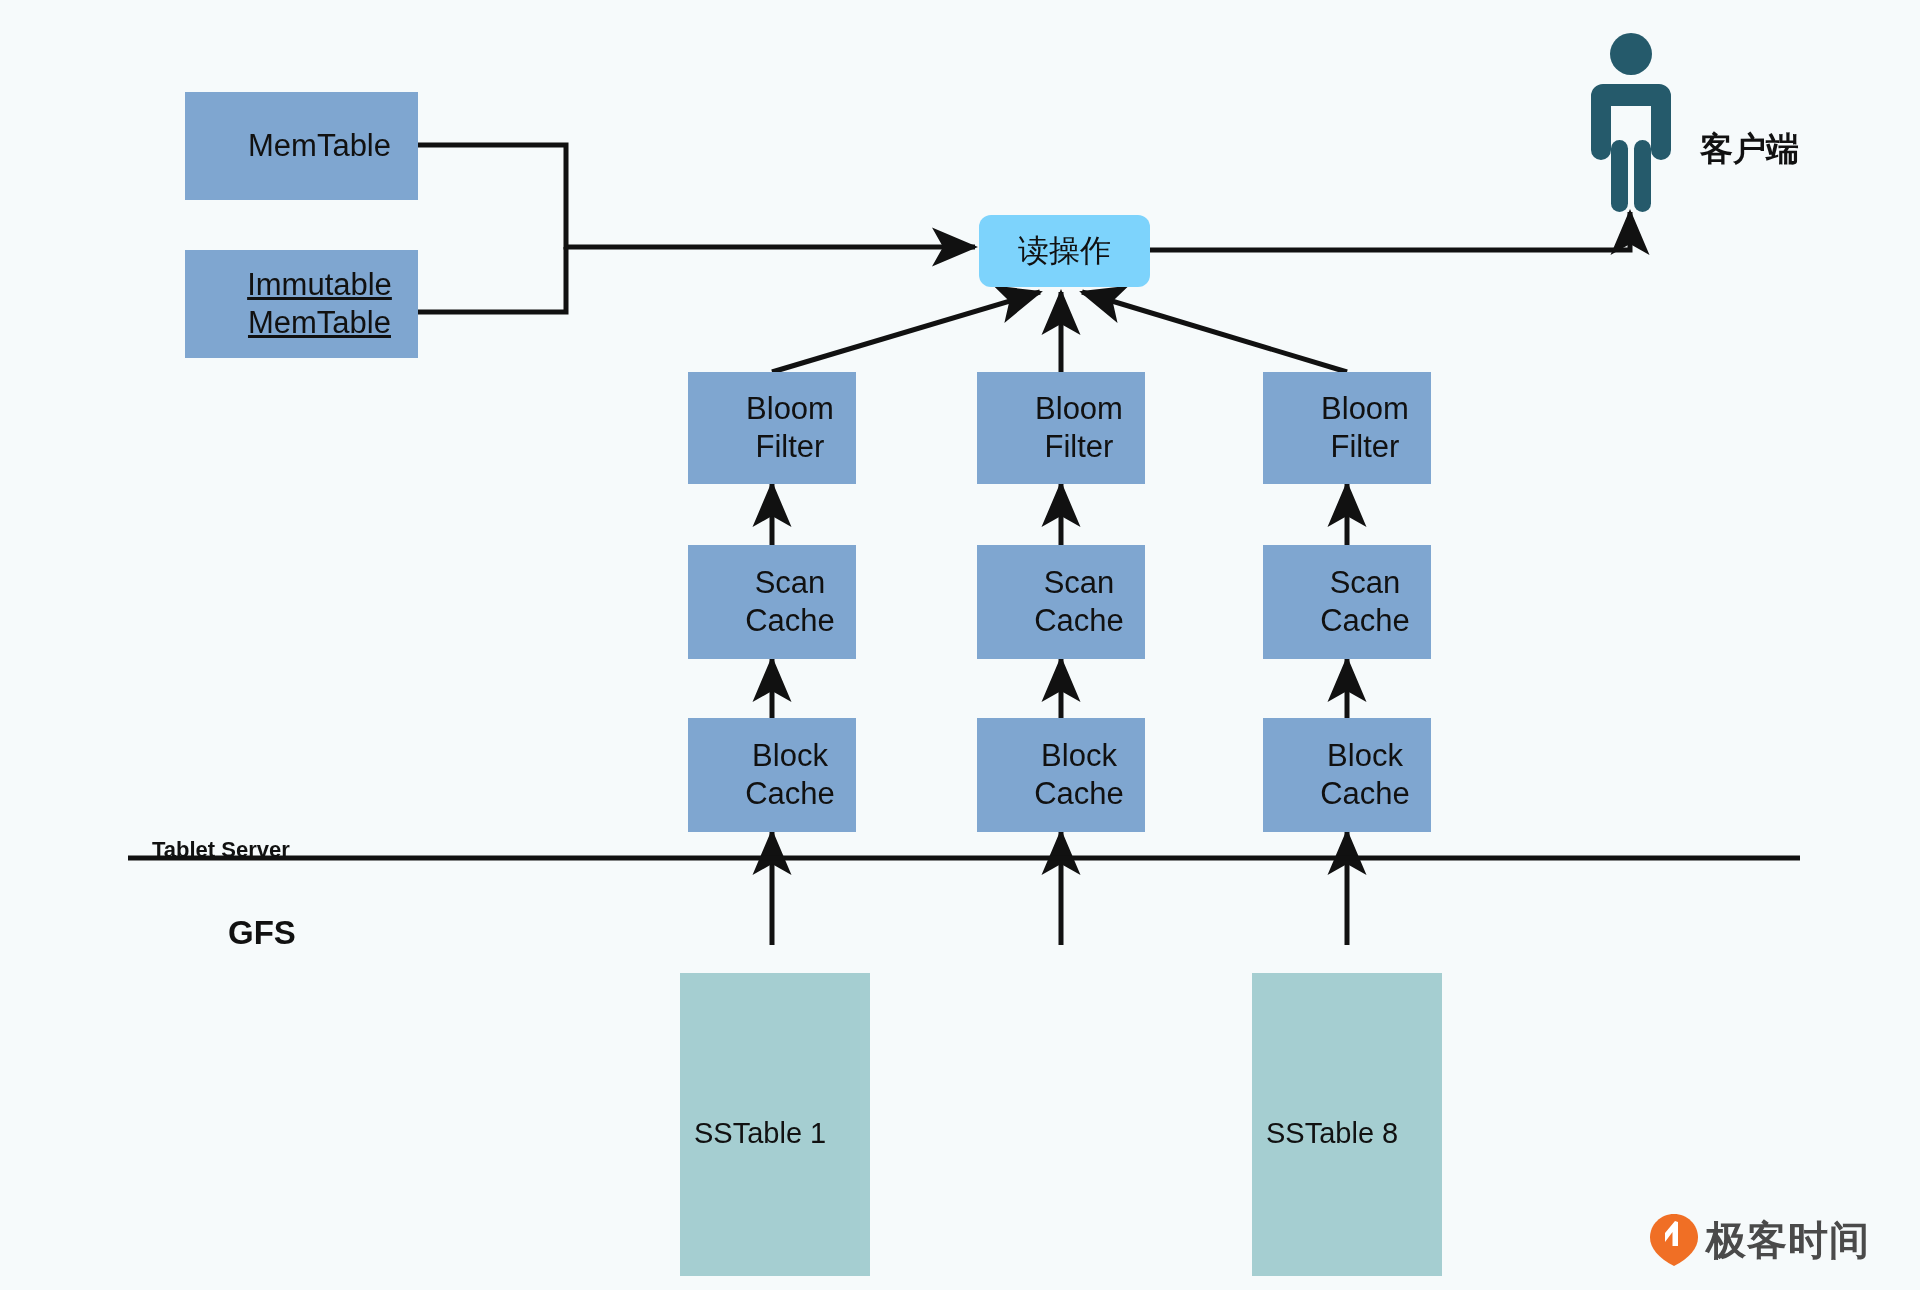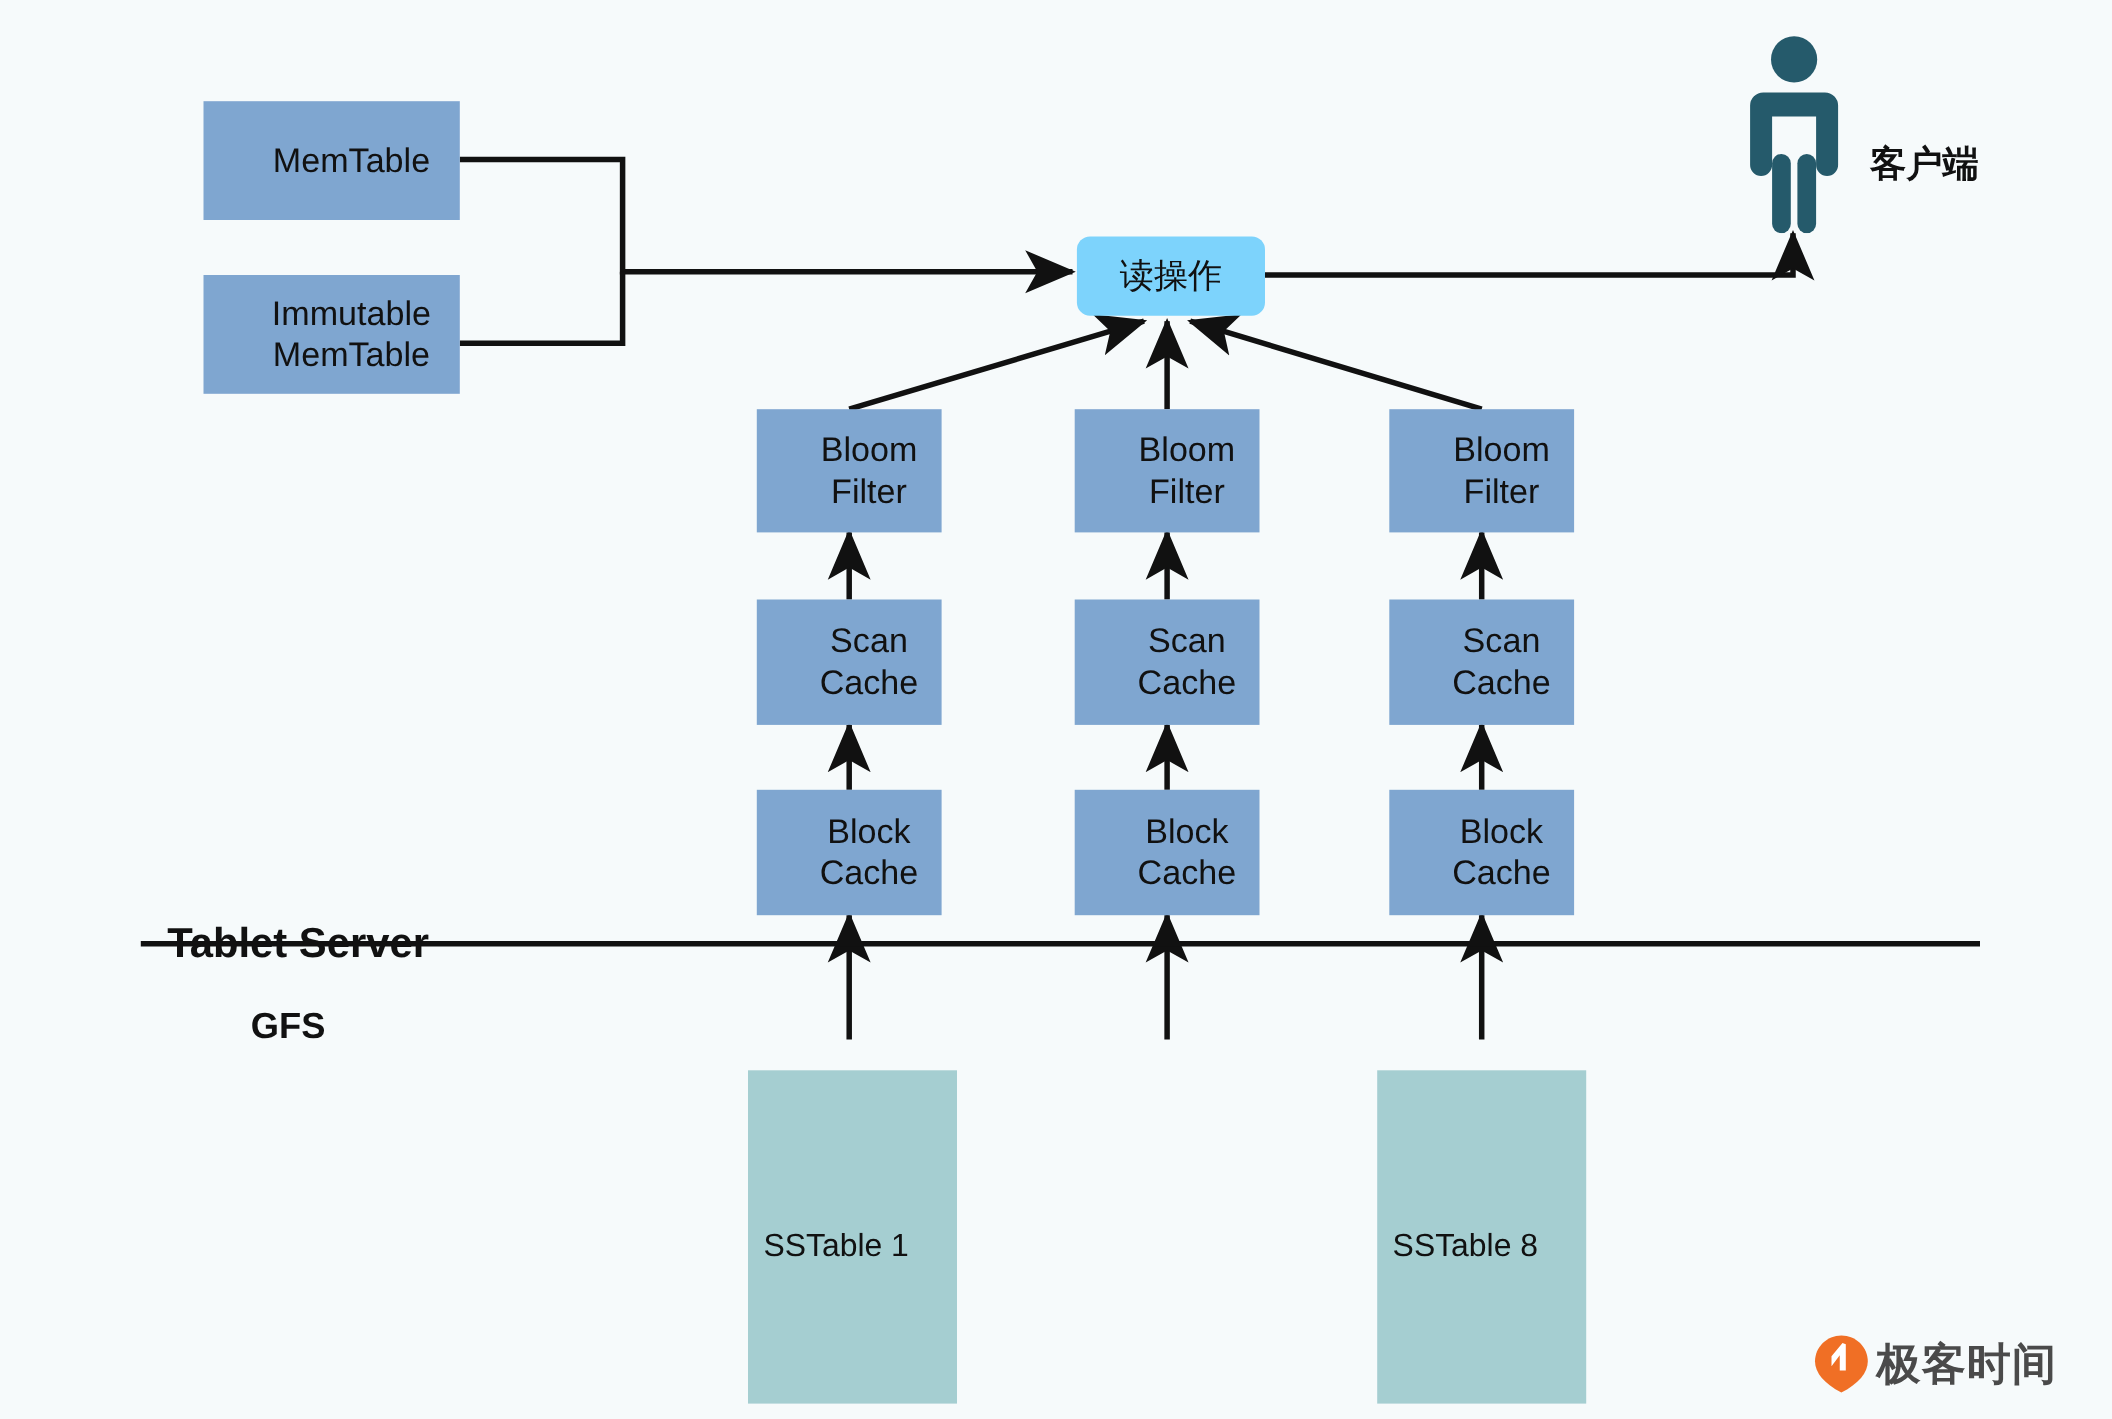--- a/index.html
+++ b/index.html
@@ -59,21 +59,21 @@
     border-radius: 12px;
     font-size: 31px;
   }
   .plain-label {
     position: absolute;
     color: #111111;
     white-space: nowrap;
     margin-top: 32px;
   }
   .tier-label-main {
-    font-size: 38px;
+    font-size: 22px;
     font-weight: bold;
   }
   .tier-label-sub {
     font-size: 33px;
     font-weight: bold;
   }
   .client-label {
     font-size: 33px;
     font-weight: bold;
     color: #111111;
@@ -127,21 +127,21 @@
     <line x1="1061" y1="945" x2="1061" y2="832" stroke="#111111" stroke-width="5" marker-end="url(#arrow)"></line>
     <line x1="1347" y1="945" x2="1347" y2="832" stroke="#111111" stroke-width="5" marker-end="url(#arrow)"></line>
 
     <line x1="128" y1="858" x2="1800" y2="858" stroke="#111111" stroke-width="5"></line>
   </svg>
 
   <div class="node blue-box" style="left:185px; top:92px; width:233px; height:108px;">
     <span>MemTable</span>
   </div>
 
-  <div class="node blue-box" style="left:185px; top:250px; width:233px; height:108px;">
+  <div class="node blue-box" style="left:185px; top:250px; width:233px; height:108px;text-decoration:underline;">
     <span>Immutable
 MemTable</span>
   </div>
 
   <div class="node rounded-box" style="left:979px; top:215px; width:171px; height:72px;">
     <span>读操作</span>
   </div>
 
   <div id="client-figure" style="left:1578px; top:32px; width:106px; height:180px;">
     <svg width="106" height="180" viewBox="0 0 106 180">

